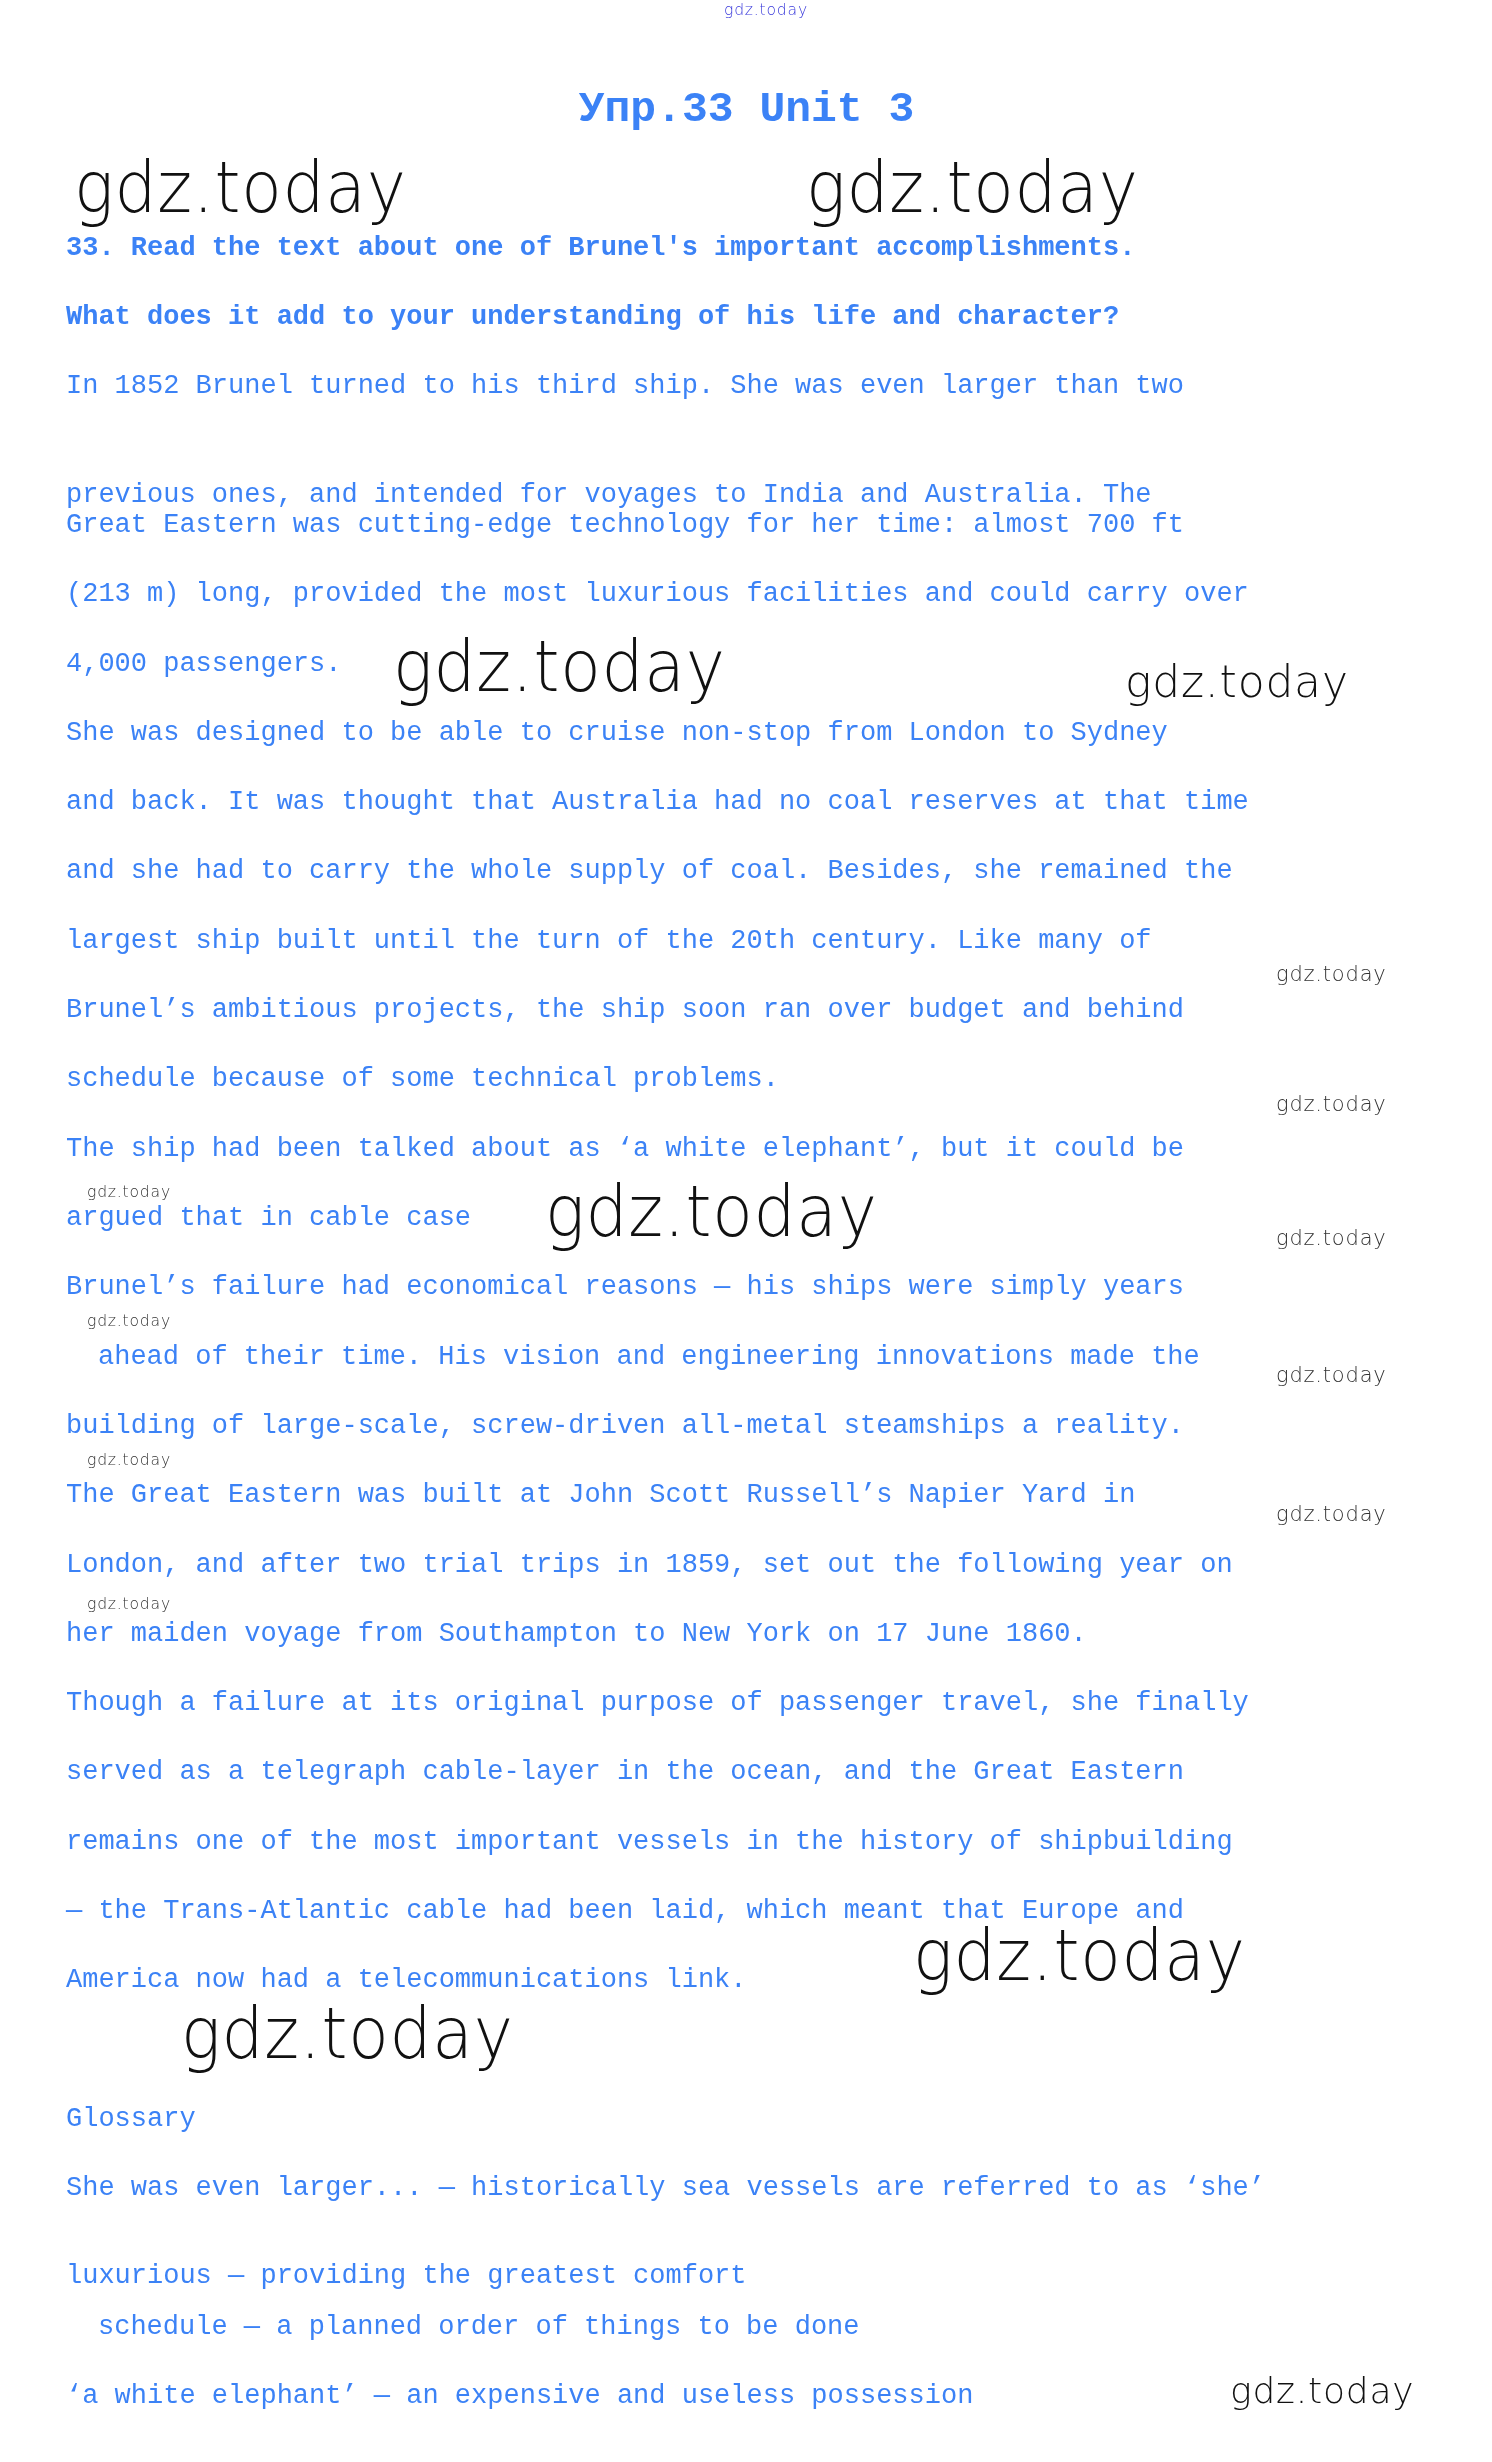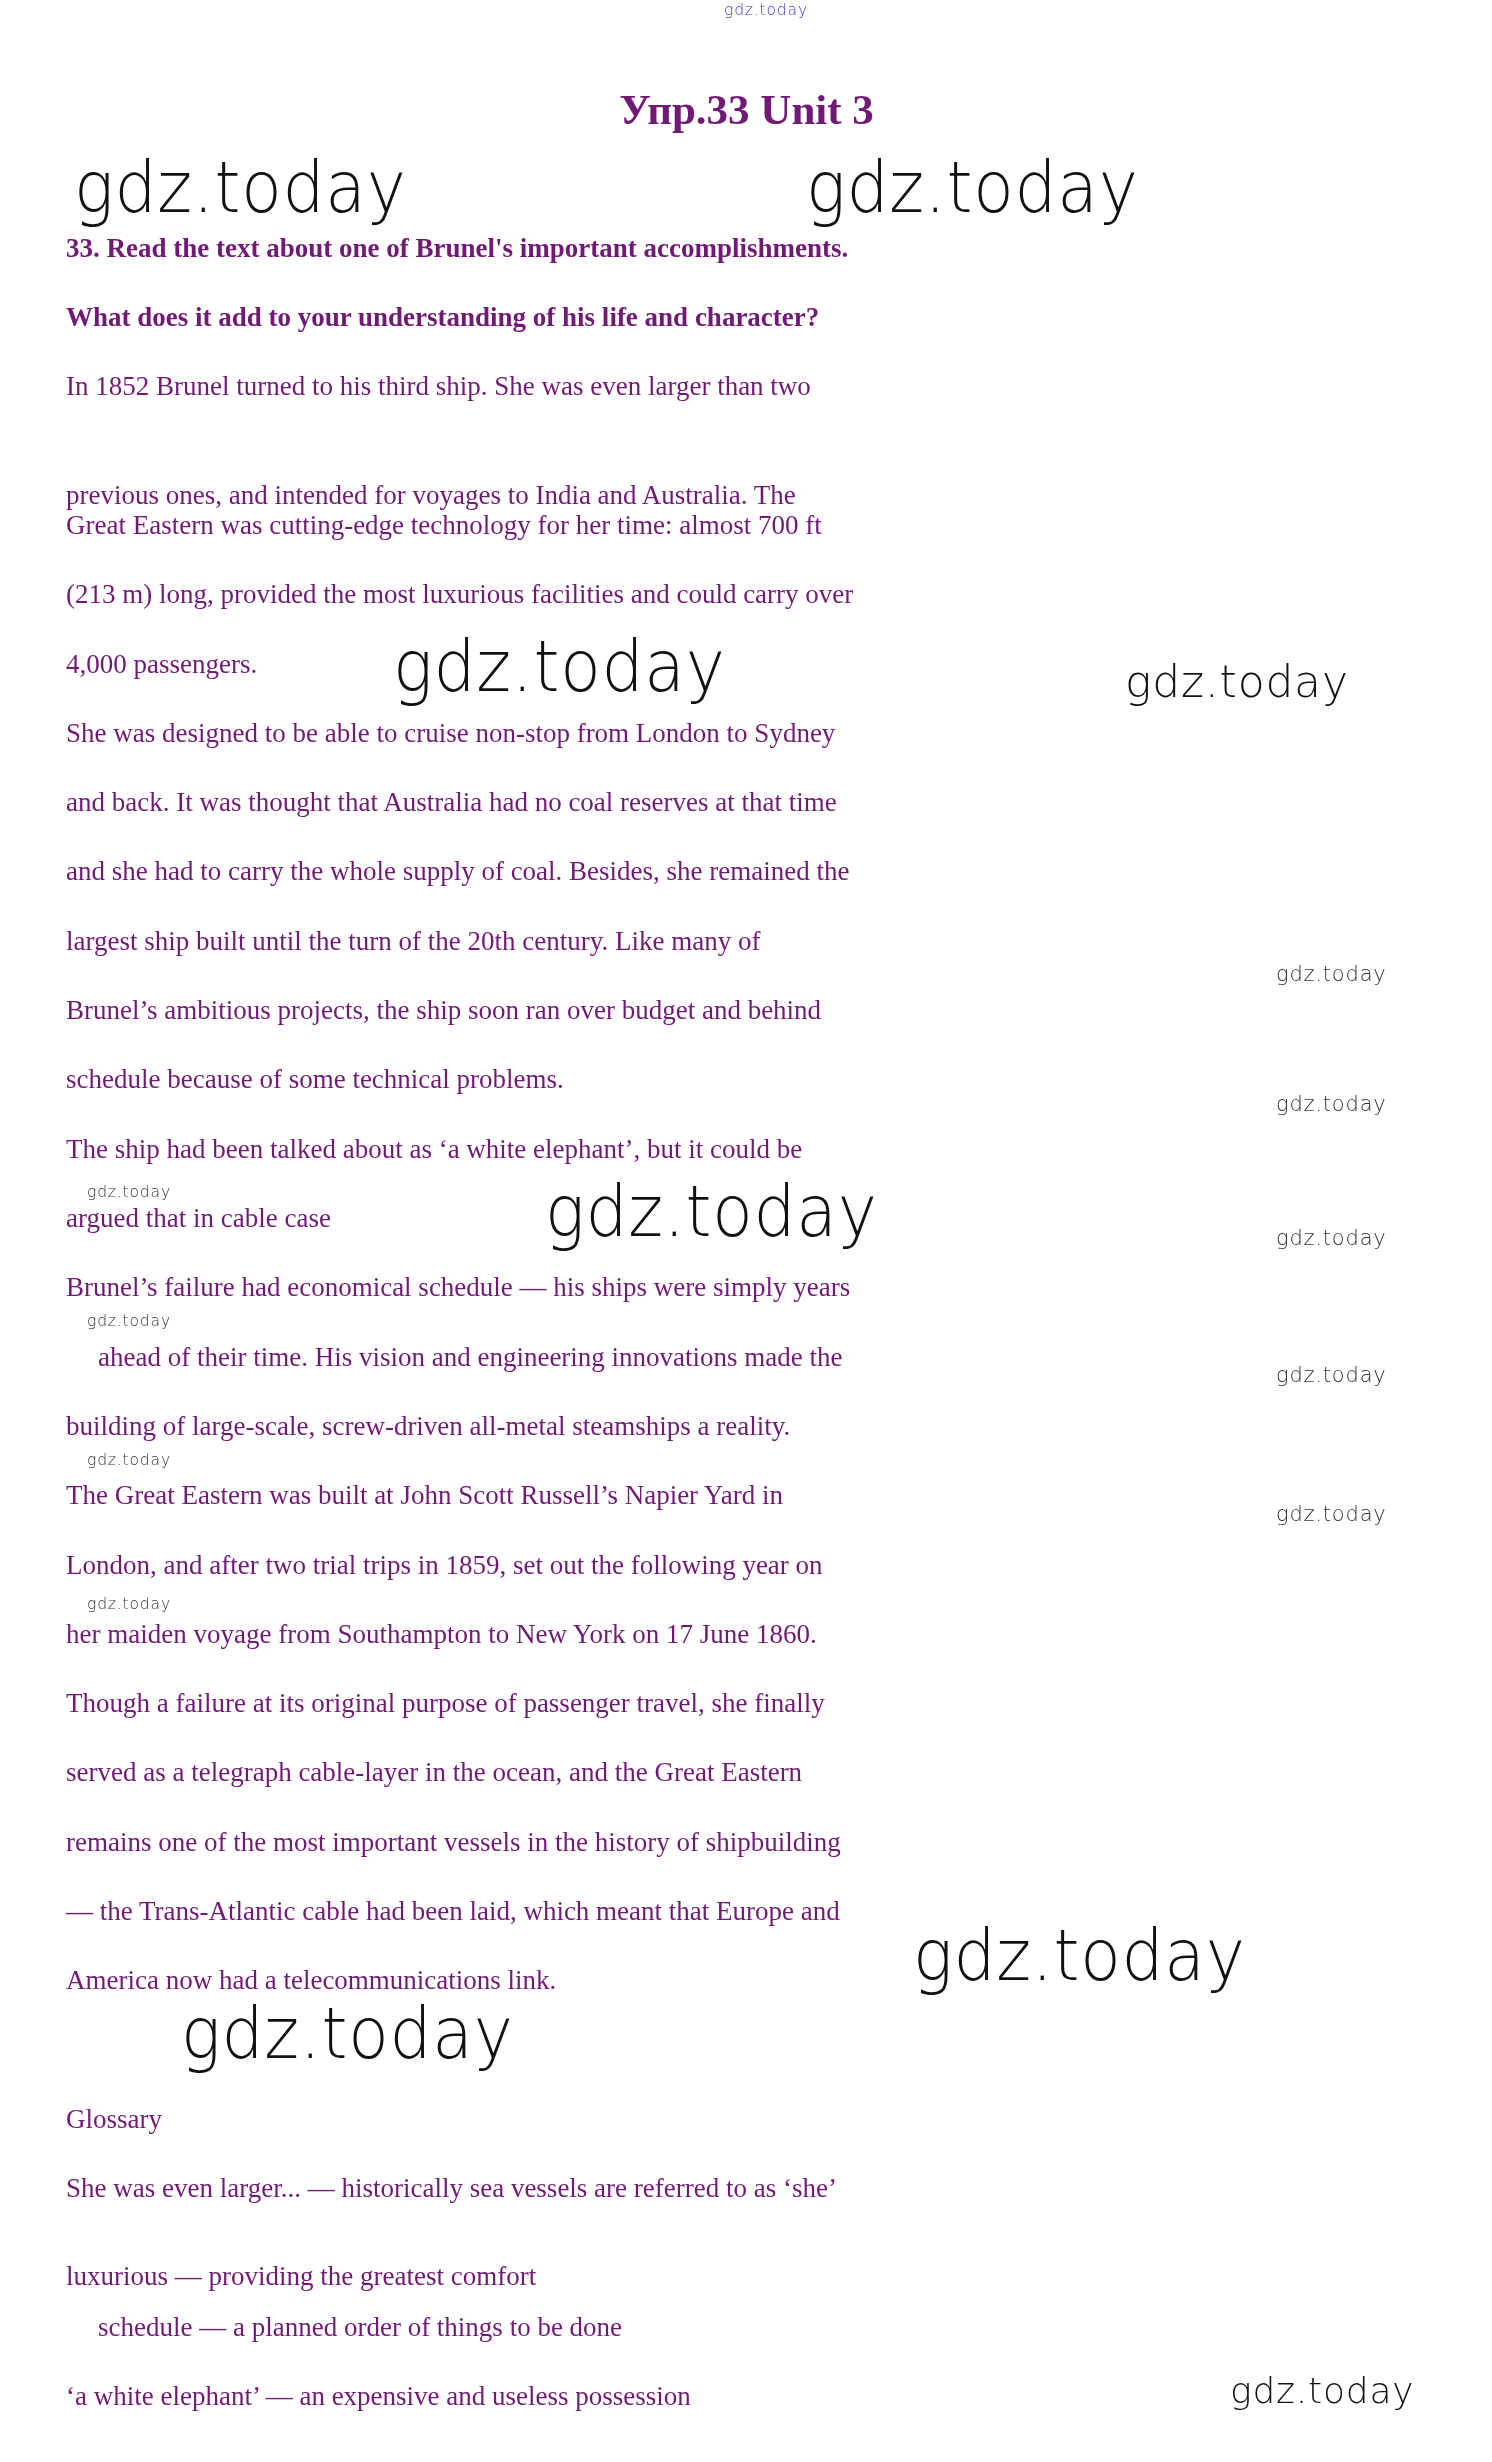--- a/index.html
+++ b/index.html
@@ -1,18 +1,18 @@
 <!DOCTYPE html>
 <html style="font-size:12.5px"><head>
 <meta charset="utf-8">
 <style>
   html, body { margin: 0; padding: 0; background: #ffffff; }
   body { width: 1493px; height: 2462px; position: relative; overflow: hidden; }
   .page { position: absolute; left: 0; top: 0; width: 1493px; height: 2462px; }
-  .serif { font-family: Liberation Serif, serif; color: #701a75; }
+  .serif { font-family: Liberation Mono, monospace; color: #3b82f6; }
   .title { position: absolute; top: 82px; left: 0; width: 1493px; text-align: center;
            font-weight: bold; font-size: 43px; line-height: 55px; }
   .line { position: absolute; left: 66px; font-size: 27px; line-height: 50px; white-space: nowrap; }
   .bold { font-weight: bold; }
   .wm { position: absolute; font-family: "DejaVu Sans", "Liberation Sans", sans-serif;
         font-weight: 200; color: #111; white-space: nowrap; letter-spacing: 0.8px; }
   .wm-xl { font-size: 72px; line-height: 78px; transform: scaleX(0.92); transform-origin: left top; }
   .wm-md { font-size: 44px; line-height: 47px; }
   .wm-sm { font-size: 21px; line-height: 23.4px; color: #333; }
   .wm-xs { font-size: 15.6px; line-height: 17px; color: #333; }
@@ -39,21 +39,21 @@
   <div class="line serif" style="top:569px;">(213 m) long, provided the most luxurious facilities and could carry over</div>
   <div class="line serif" style="top:639px;">4,000 passengers.</div>
   <div class="line serif" style="top:708px;">She was designed to be able to cruise non-stop from London to Sydney</div>
   <div class="line serif" style="top:777px;">and back. It was thought that Australia had no coal reserves at that time</div>
   <div class="line serif" style="top:846px;">and she had to carry the whole supply of coal. Besides, she remained the</div>
   <div class="line serif" style="top:916px;">largest ship built until the turn of the 20th century. Like many of</div>
   <div class="line serif" style="top:985px;">Brunel’s ambitious projects, the ship soon ran over budget and behind</div>
   <div class="line serif" style="top:1124px;">The ship had been talked about as ‘a white elephant’, but it could be</div>
   <div class="line serif" style="top:1054px;">schedule because of some technical problems.</div>
   <div class="line serif" style="top:1193px;">argued that in cable case</div>
-  <div class="line serif" style="top:1262px;">Brunel’s failure had economical schedule — his ships were simply years</div>
+  <div class="line serif" style="top:1262px;">Brunel’s failure had economical reasons — his ships were simply years</div>
   <div class="line serif" style="top:1332px;margin-left:32px;">ahead of their time. His vision and engineering innovations made the</div>
   <div class="line serif" style="top:1401px;">building of large-scale, screw-driven all-metal steamships a reality.</div>
   <div class="line serif" style="top:1470px;">The Great Eastern was built at John Scott Russell’s Napier Yard in</div>
   <div class="line serif" style="top:1540px;">London, and after two trial trips in 1859, set out the following year on</div>
   <div class="line serif" style="top:1609px;">her maiden voyage from Southampton to New York on 17 June 1860.</div>
   <div class="line serif" style="top:1678px;">Though a failure at its original purpose of passenger travel, she finally</div>
   <div class="line serif" style="top:1747px;">served as a telegraph cable-layer in the ocean, and the Great Eastern</div>
   <div class="line serif" style="top:1817px;">remains one of the most important vessels in the history of shipbuilding</div>
   <div class="line serif" style="top:1886px;">— the Trans-Atlantic cable had been laid, which meant that Europe and</div>
   <div class="line serif" style="top:1955px;">America now had a telecommunications link.</div>

